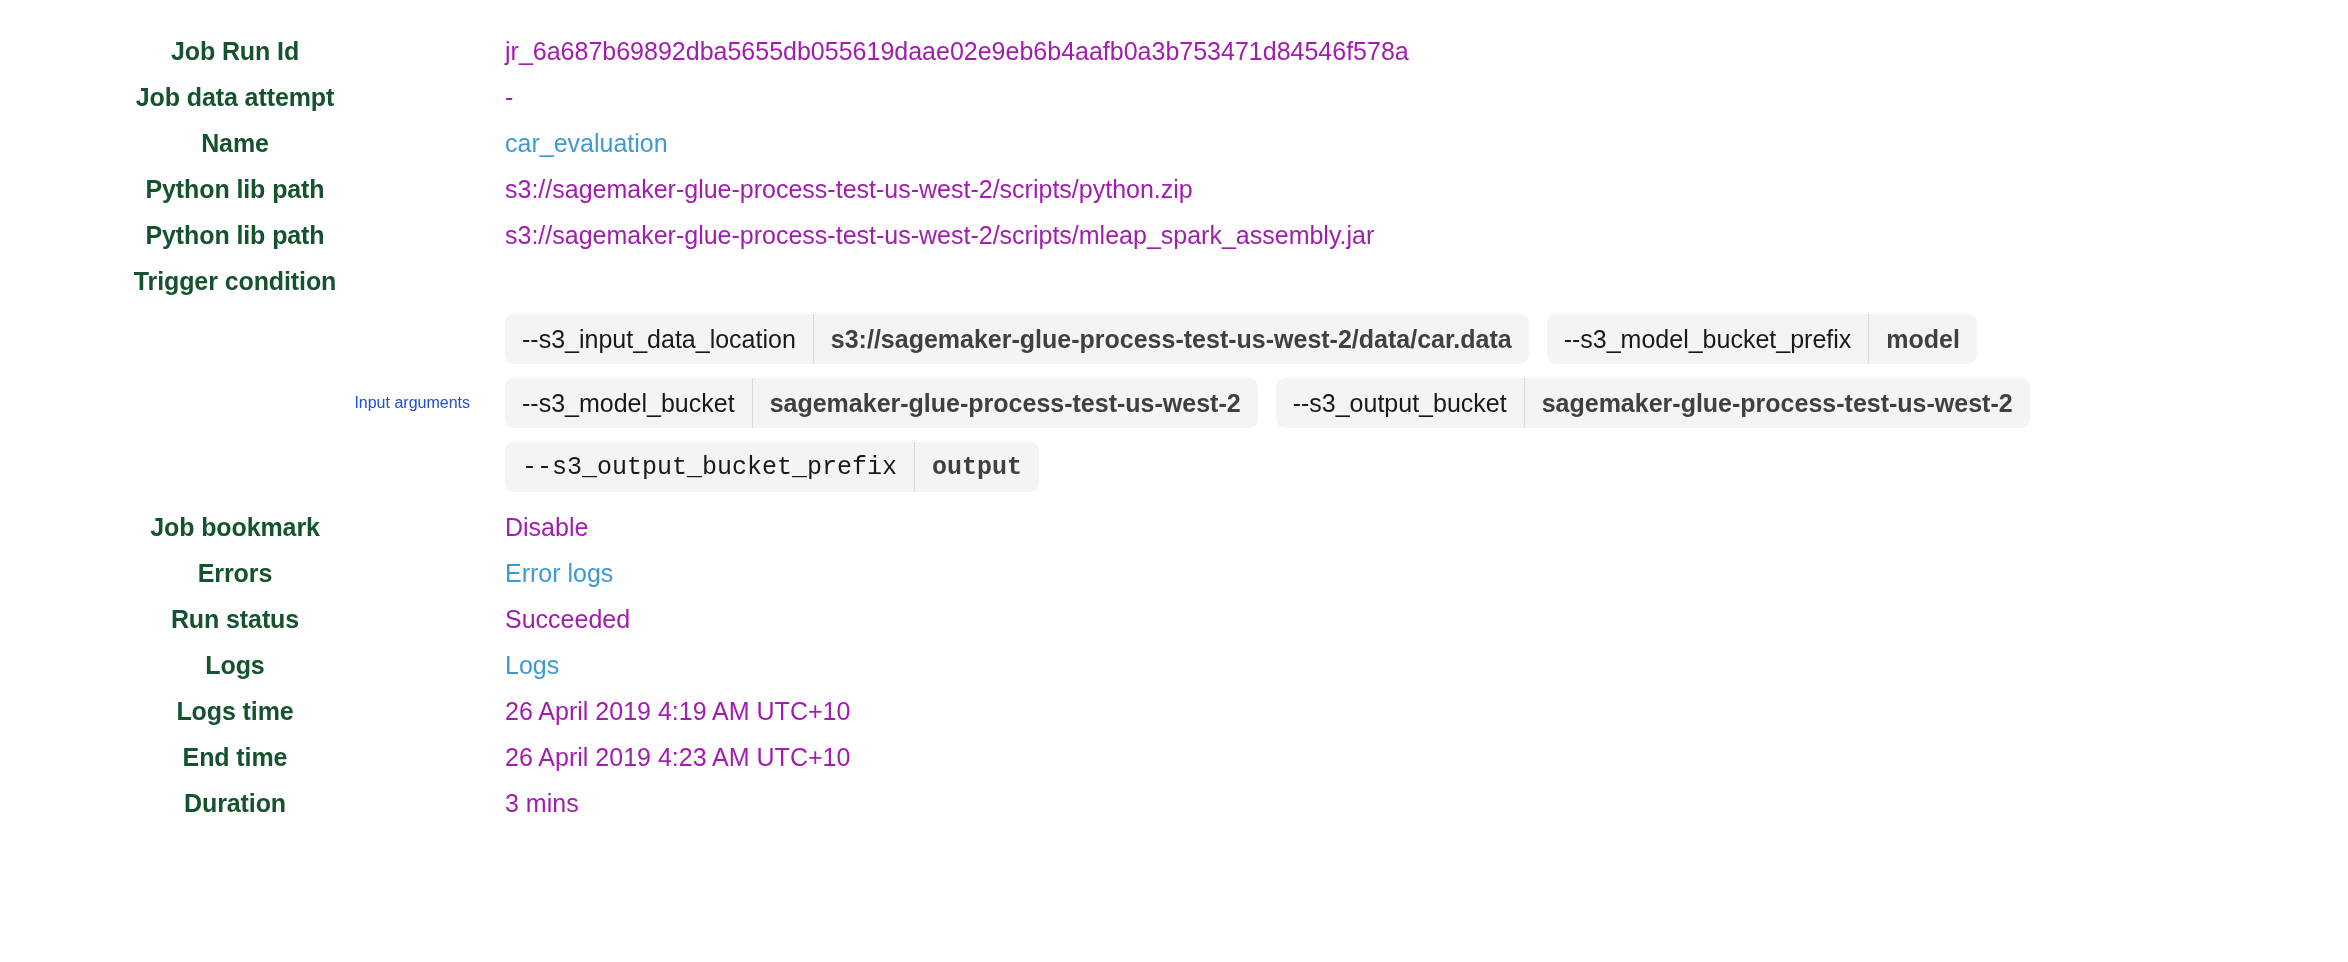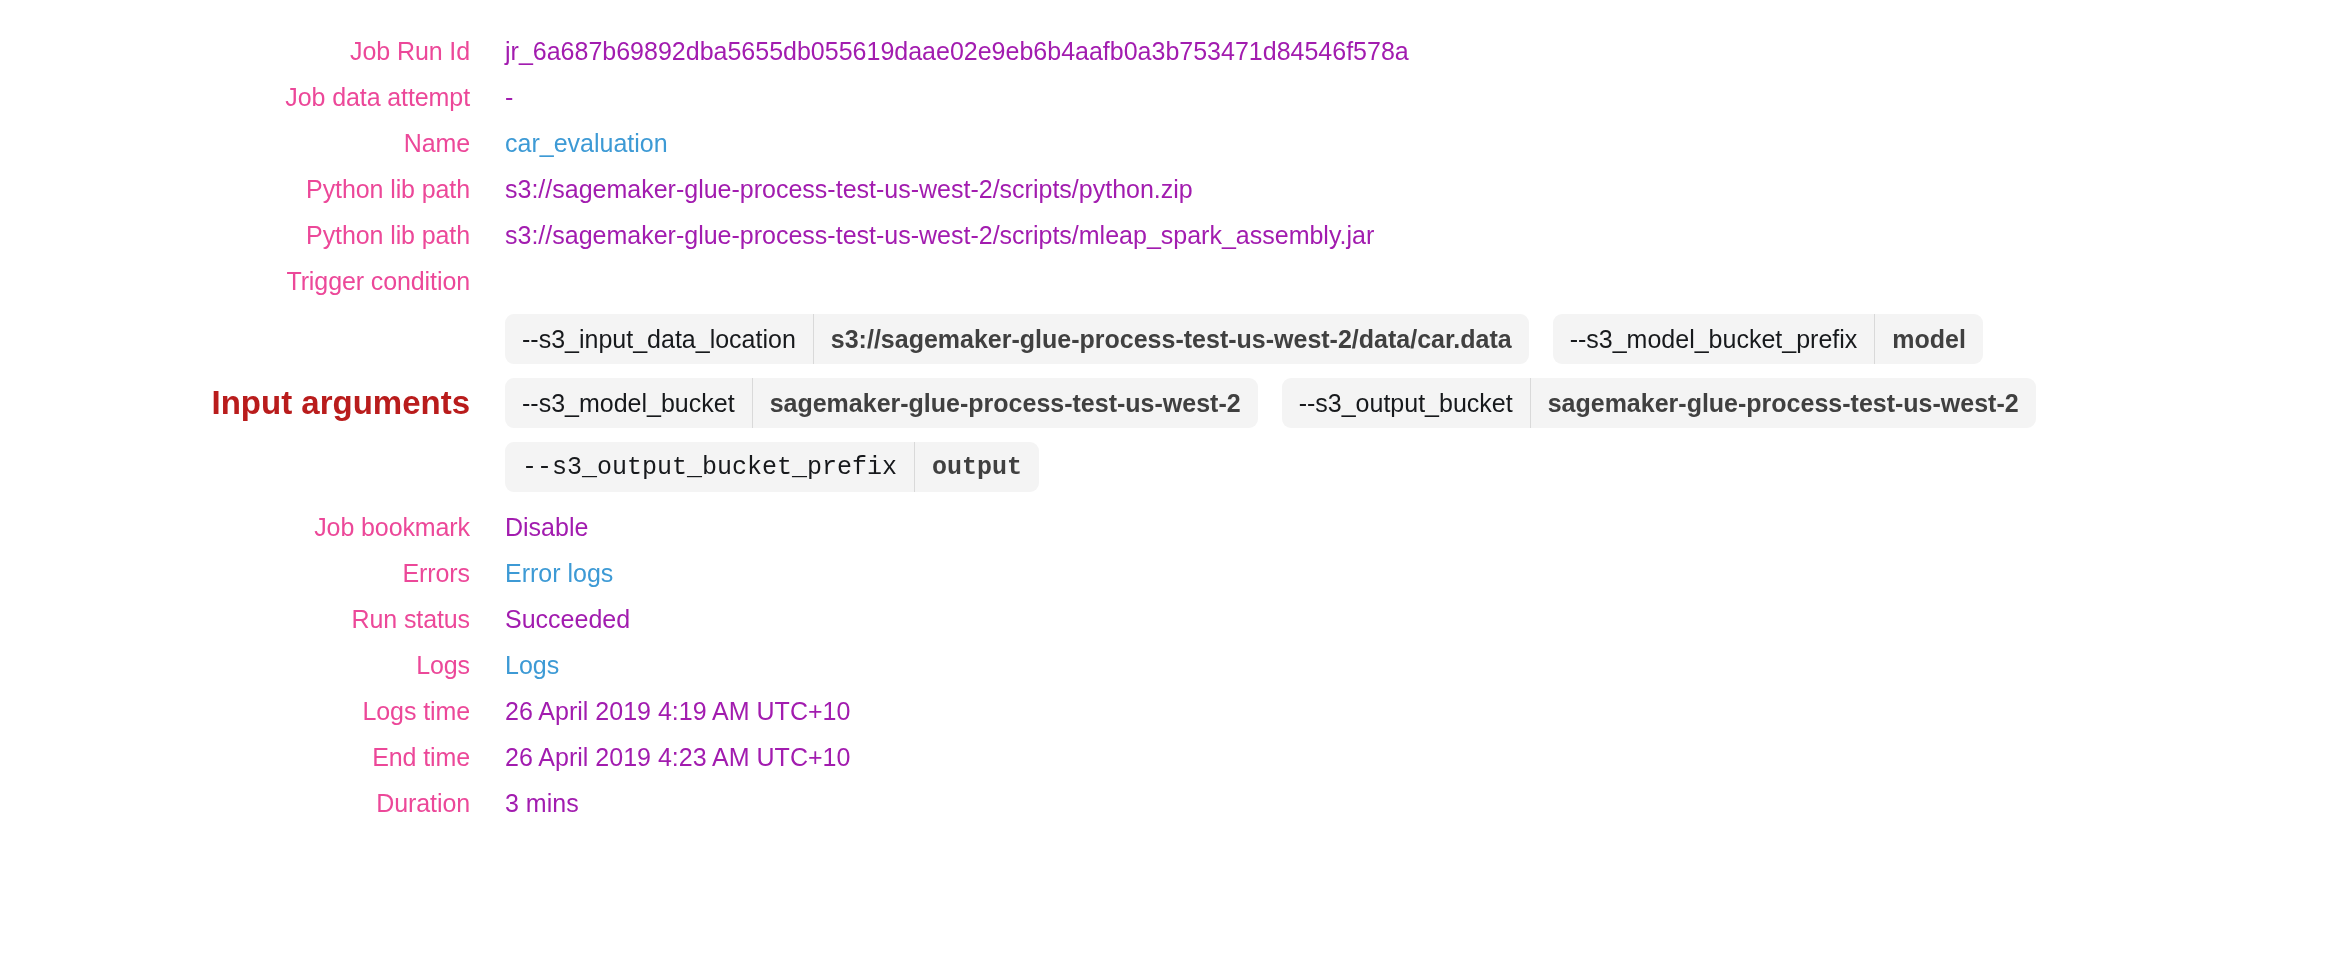--- a/index.html
+++ b/index.html
@@ -34,25 +34,25 @@
   
   .row {
     display: flex;
     align-items: flex-start;
     width: 100%;
     min-height: 46px;
   }
   .row-label {
     width: 470px;
     flex: 0 0 470px;
-    text-align: right;
-    font-weight: normal;
+    text-align: center;
+    font-weight: bold;
     font-size: 25px;
     line-height: 46px;
-    color: #ec4899;
+    color: #14532d;
     letter-spacing: -0.1px;
     white-space: nowrap;
   }
   .row-value {
     flex: 1 1 auto;
     padding-left: 35px;
     font-size: 25px;
     line-height: 46px;
     color: #a21caf;
     white-space: nowrap;
@@ -66,33 +66,33 @@
   }
 
   
   .row.trigger .row-value {
     height: 46px;
   }
   .args-label-cell {
     width: 470px;
     flex: 0 0 470px;
     text-align: right;
-    font-weight: bold;
-    font-size: 33px;
-    color: #b91c1c;
+    font-weight: normal;
+    font-size: 16px;
+    color: #1d4ed8;
     white-space: nowrap;
   }
   .args-chips {
     flex: 1 1 auto;
     padding-left: 35px;
   }
   .chip-line {
     display: flex;
     align-items: flex-start;
-    gap: 24px;
+    gap: 18px;
     margin-bottom: 14px;
   }
   .chip-line:last-child {
     margin-bottom: 0;
     font-family: Liberation Mono, monospace;
   }
   .chip {
     display: inline-flex;
     align-items: stretch;
     background: #f4f4f4;

